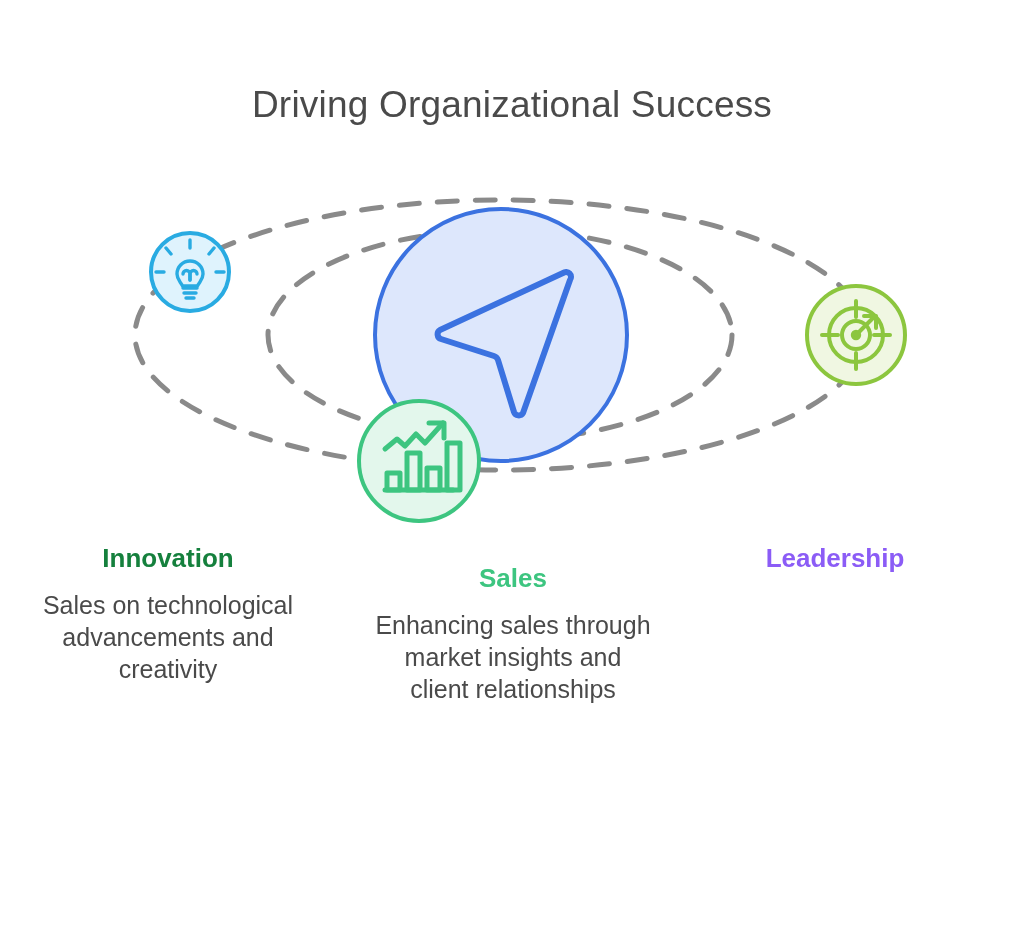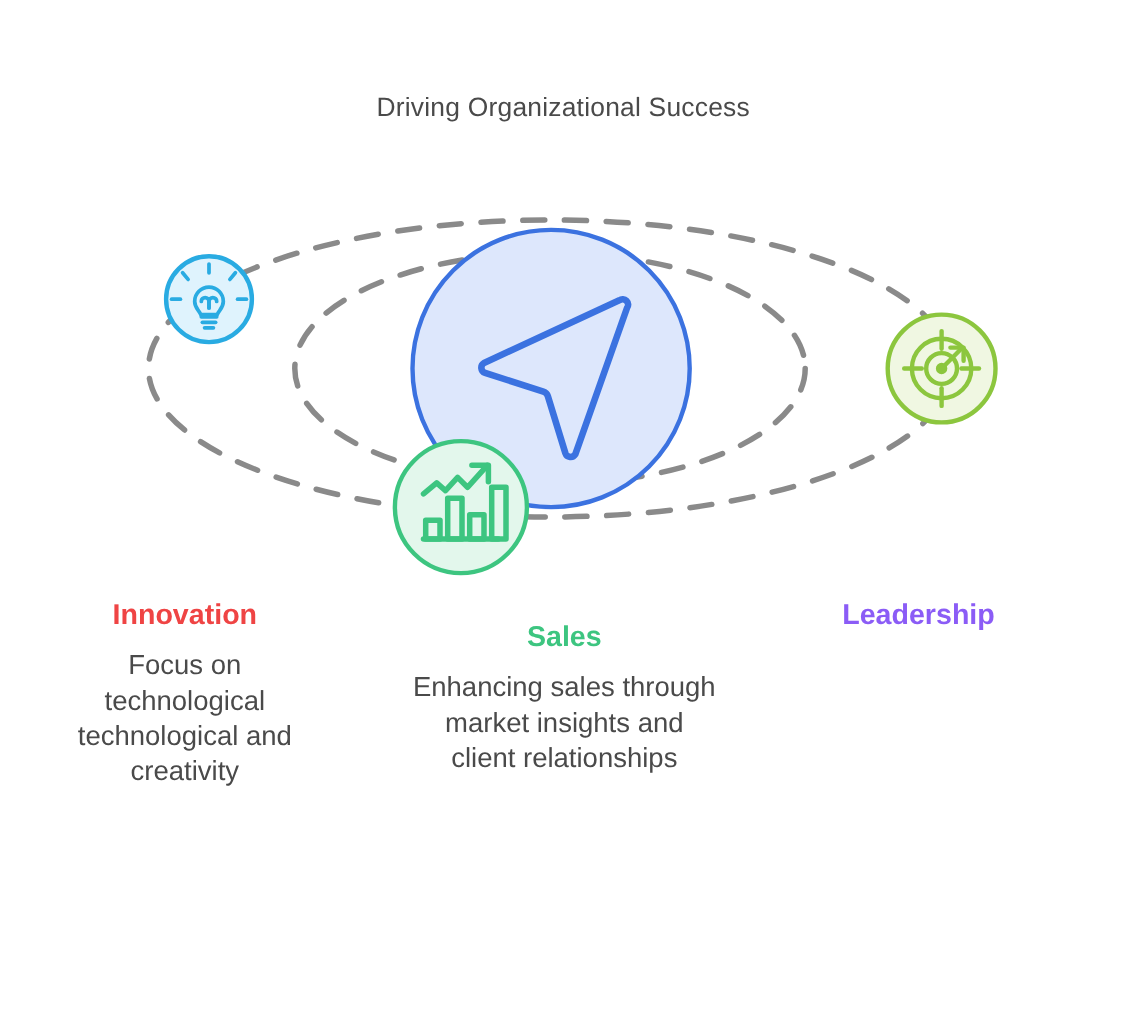--- a/index.html
+++ b/index.html
@@ -21,21 +21,21 @@
     height: 941px;
   }
 
   
   .page-title {
     position: absolute;
     left: 0;
     top: 84px;
     width: 1024px;
     text-align: center;
-    font-size: 24px;
+    font-size: 37px;
     font-weight: 400;
     color: #4a4a4a;
     letter-spacing: 0.2px;
   }
 
   
   .diagram-svg {
     position: absolute;
     left: 0;
     top: 160px;
@@ -58,21 +58,21 @@
   .col-innovation { left: 28px;  top: 8px;  width: 280px; }
   .col-sales      { left: 372px; top: 28px; width: 282px; }
   .col-leadership { left: 694px; top: 8px;  width: 282px; }
 
   .col-heading {
     font-size: 26px;
     font-weight: 700;
     margin: 0 0 16px 0;
     line-height: 1.1;
   }
-  .col-innovation .col-heading { color: #ef4444; }
+  .col-innovation .col-heading { color: #15803d; }
   .col-sales      .col-heading { color: #3dc580; }
   .col-leadership .col-heading { color: #8b5cf6; }
 
   .col-body {
     font-size: 25px;
     line-height: 1.28;
     color: #4a4a4a;
     margin: 0;
   }
   .col-innovation .col-body { padding: 0 14px; }
@@ -140,21 +140,21 @@
         <path d="M 856 175 l 17 -17"></path>
         <path d="M 864 156 l 12 0 l 0 12"></path>
       </g>
     </g>
   </svg>
 
   <div class="columns">
 
     <div class="col col-innovation">
       <div class="col-heading">Innovation</div>
-      <div class="col-body">Focus on technological technological and creativity</div>
+      <div class="col-body">Sales on technological advancements and creativity</div>
     </div>
 
     <div class="col col-sales">
       <div class="col-heading">Sales</div>
       <div class="col-body">Enhancing sales through market insights and client relationships</div>
     </div>
 
     <div class="col col-leadership">
       <div class="col-heading">Leadership</div>
     </div>

